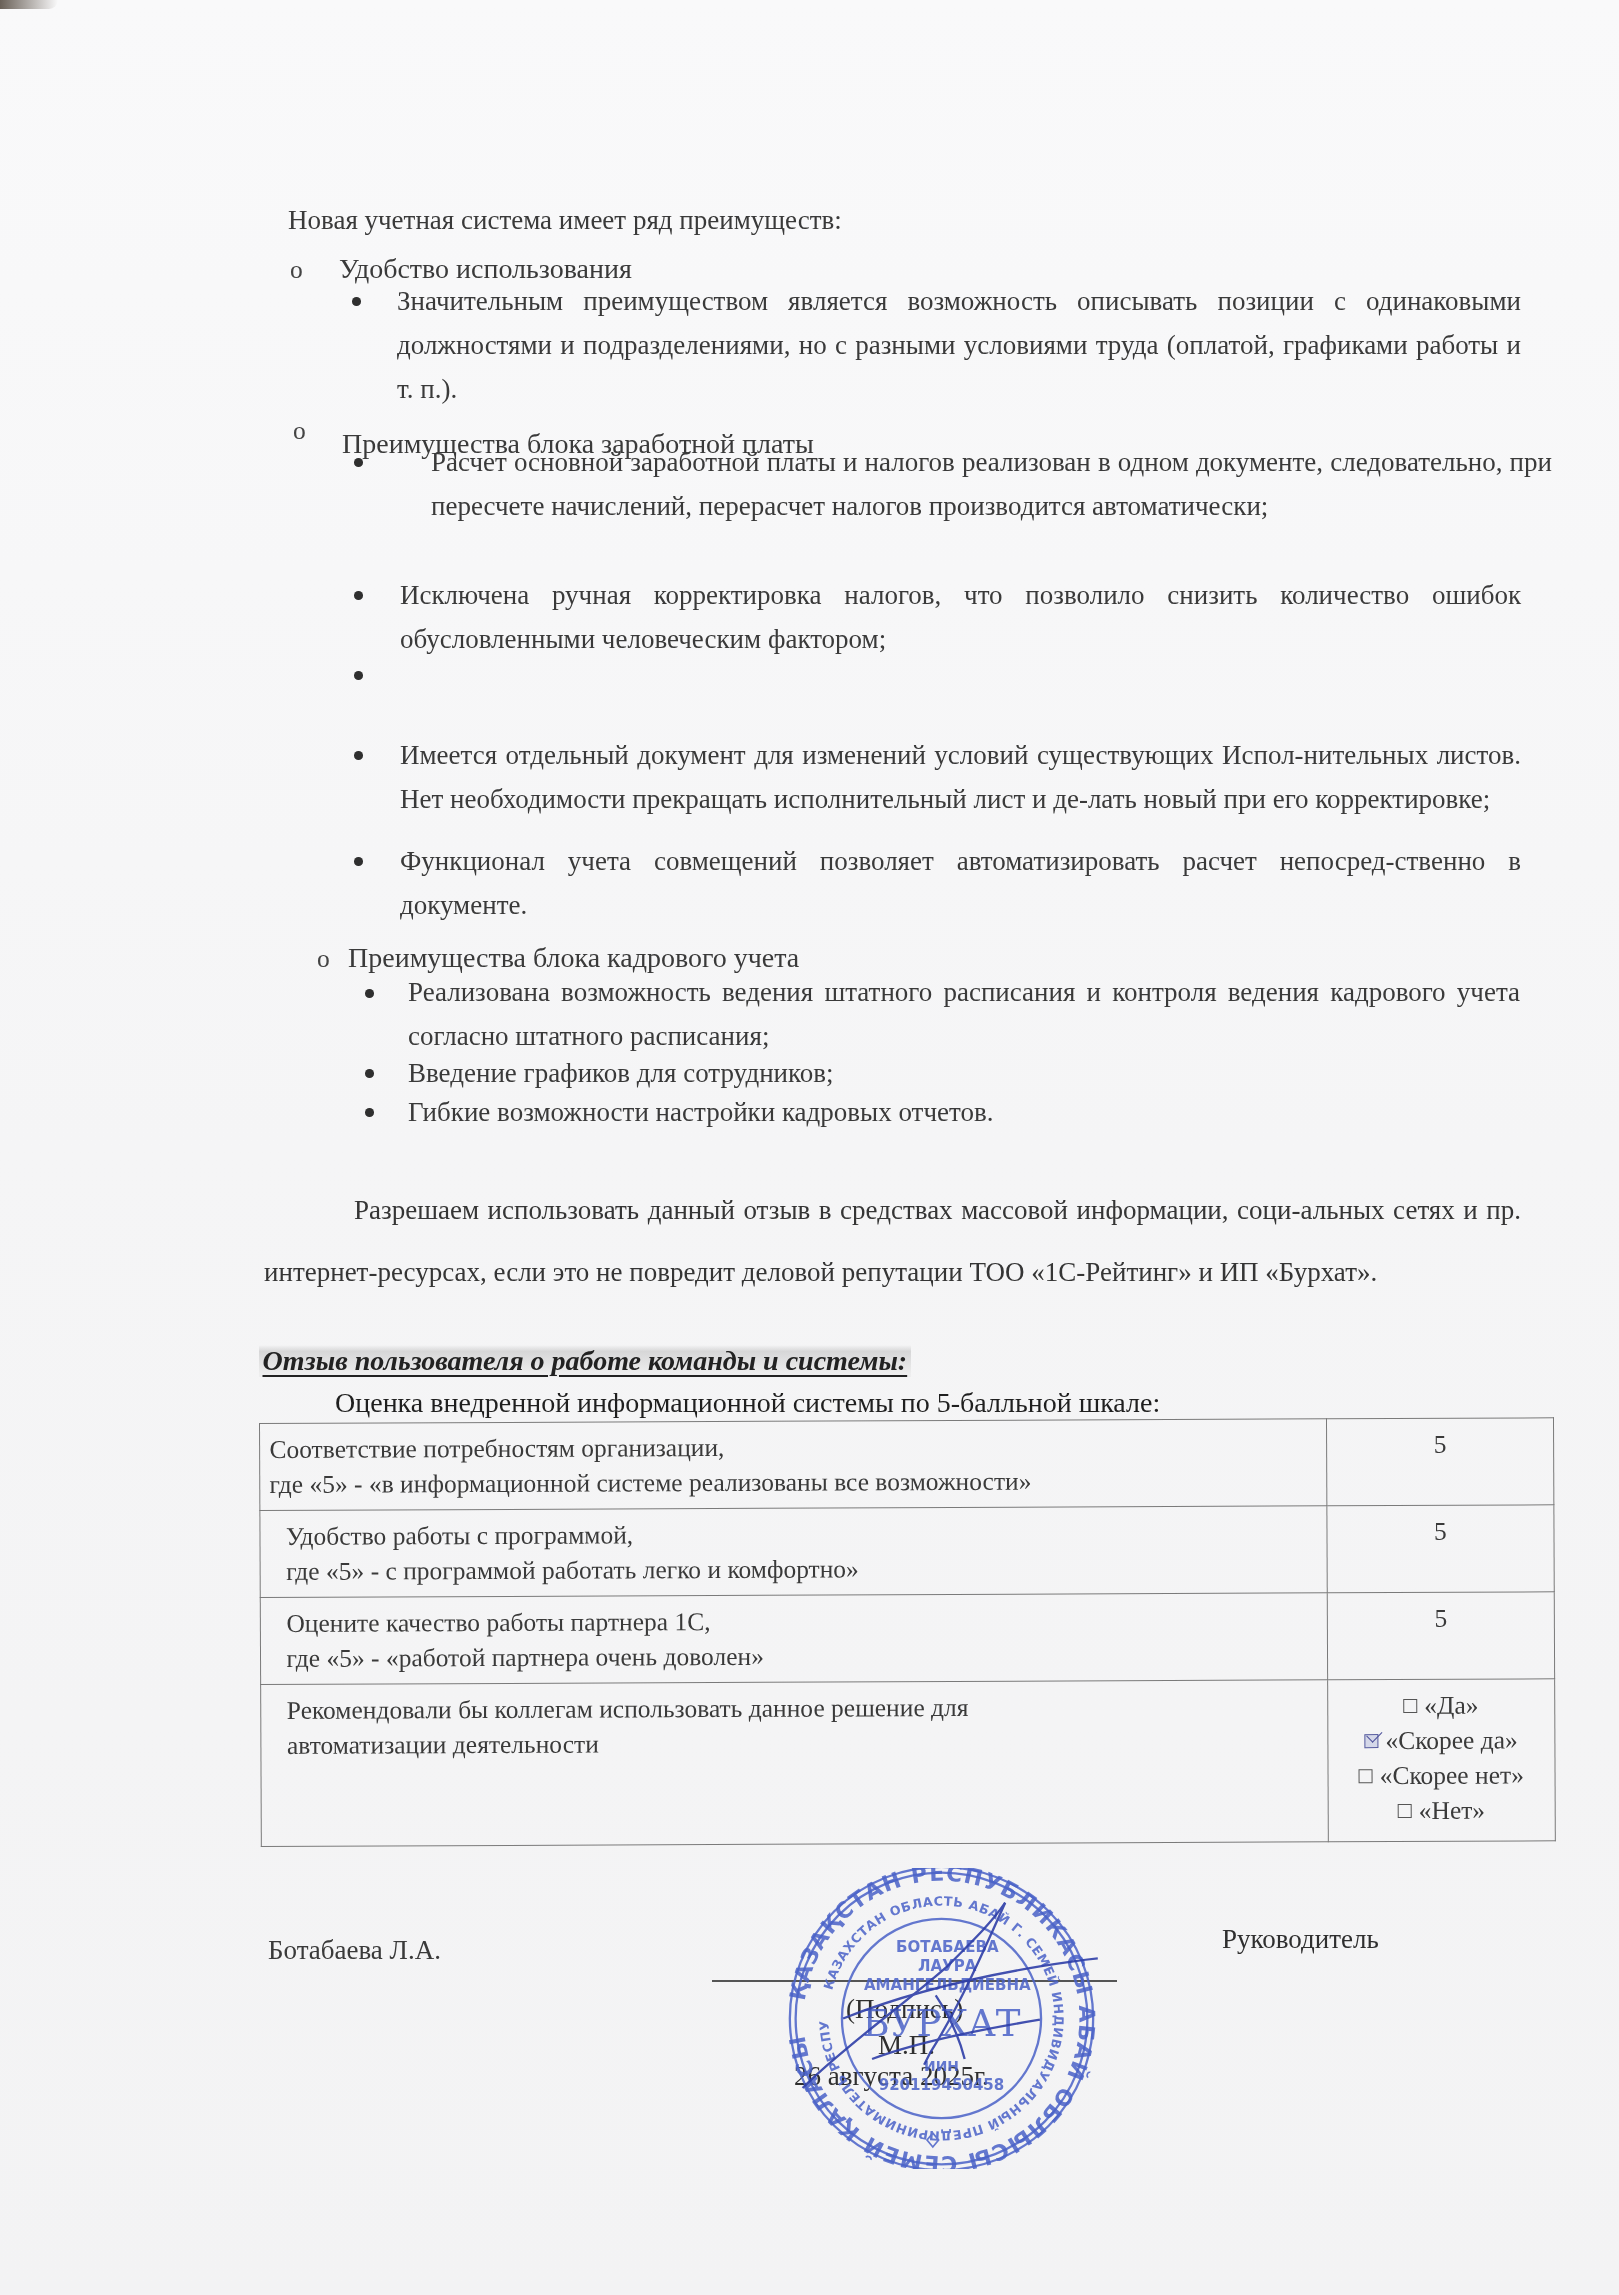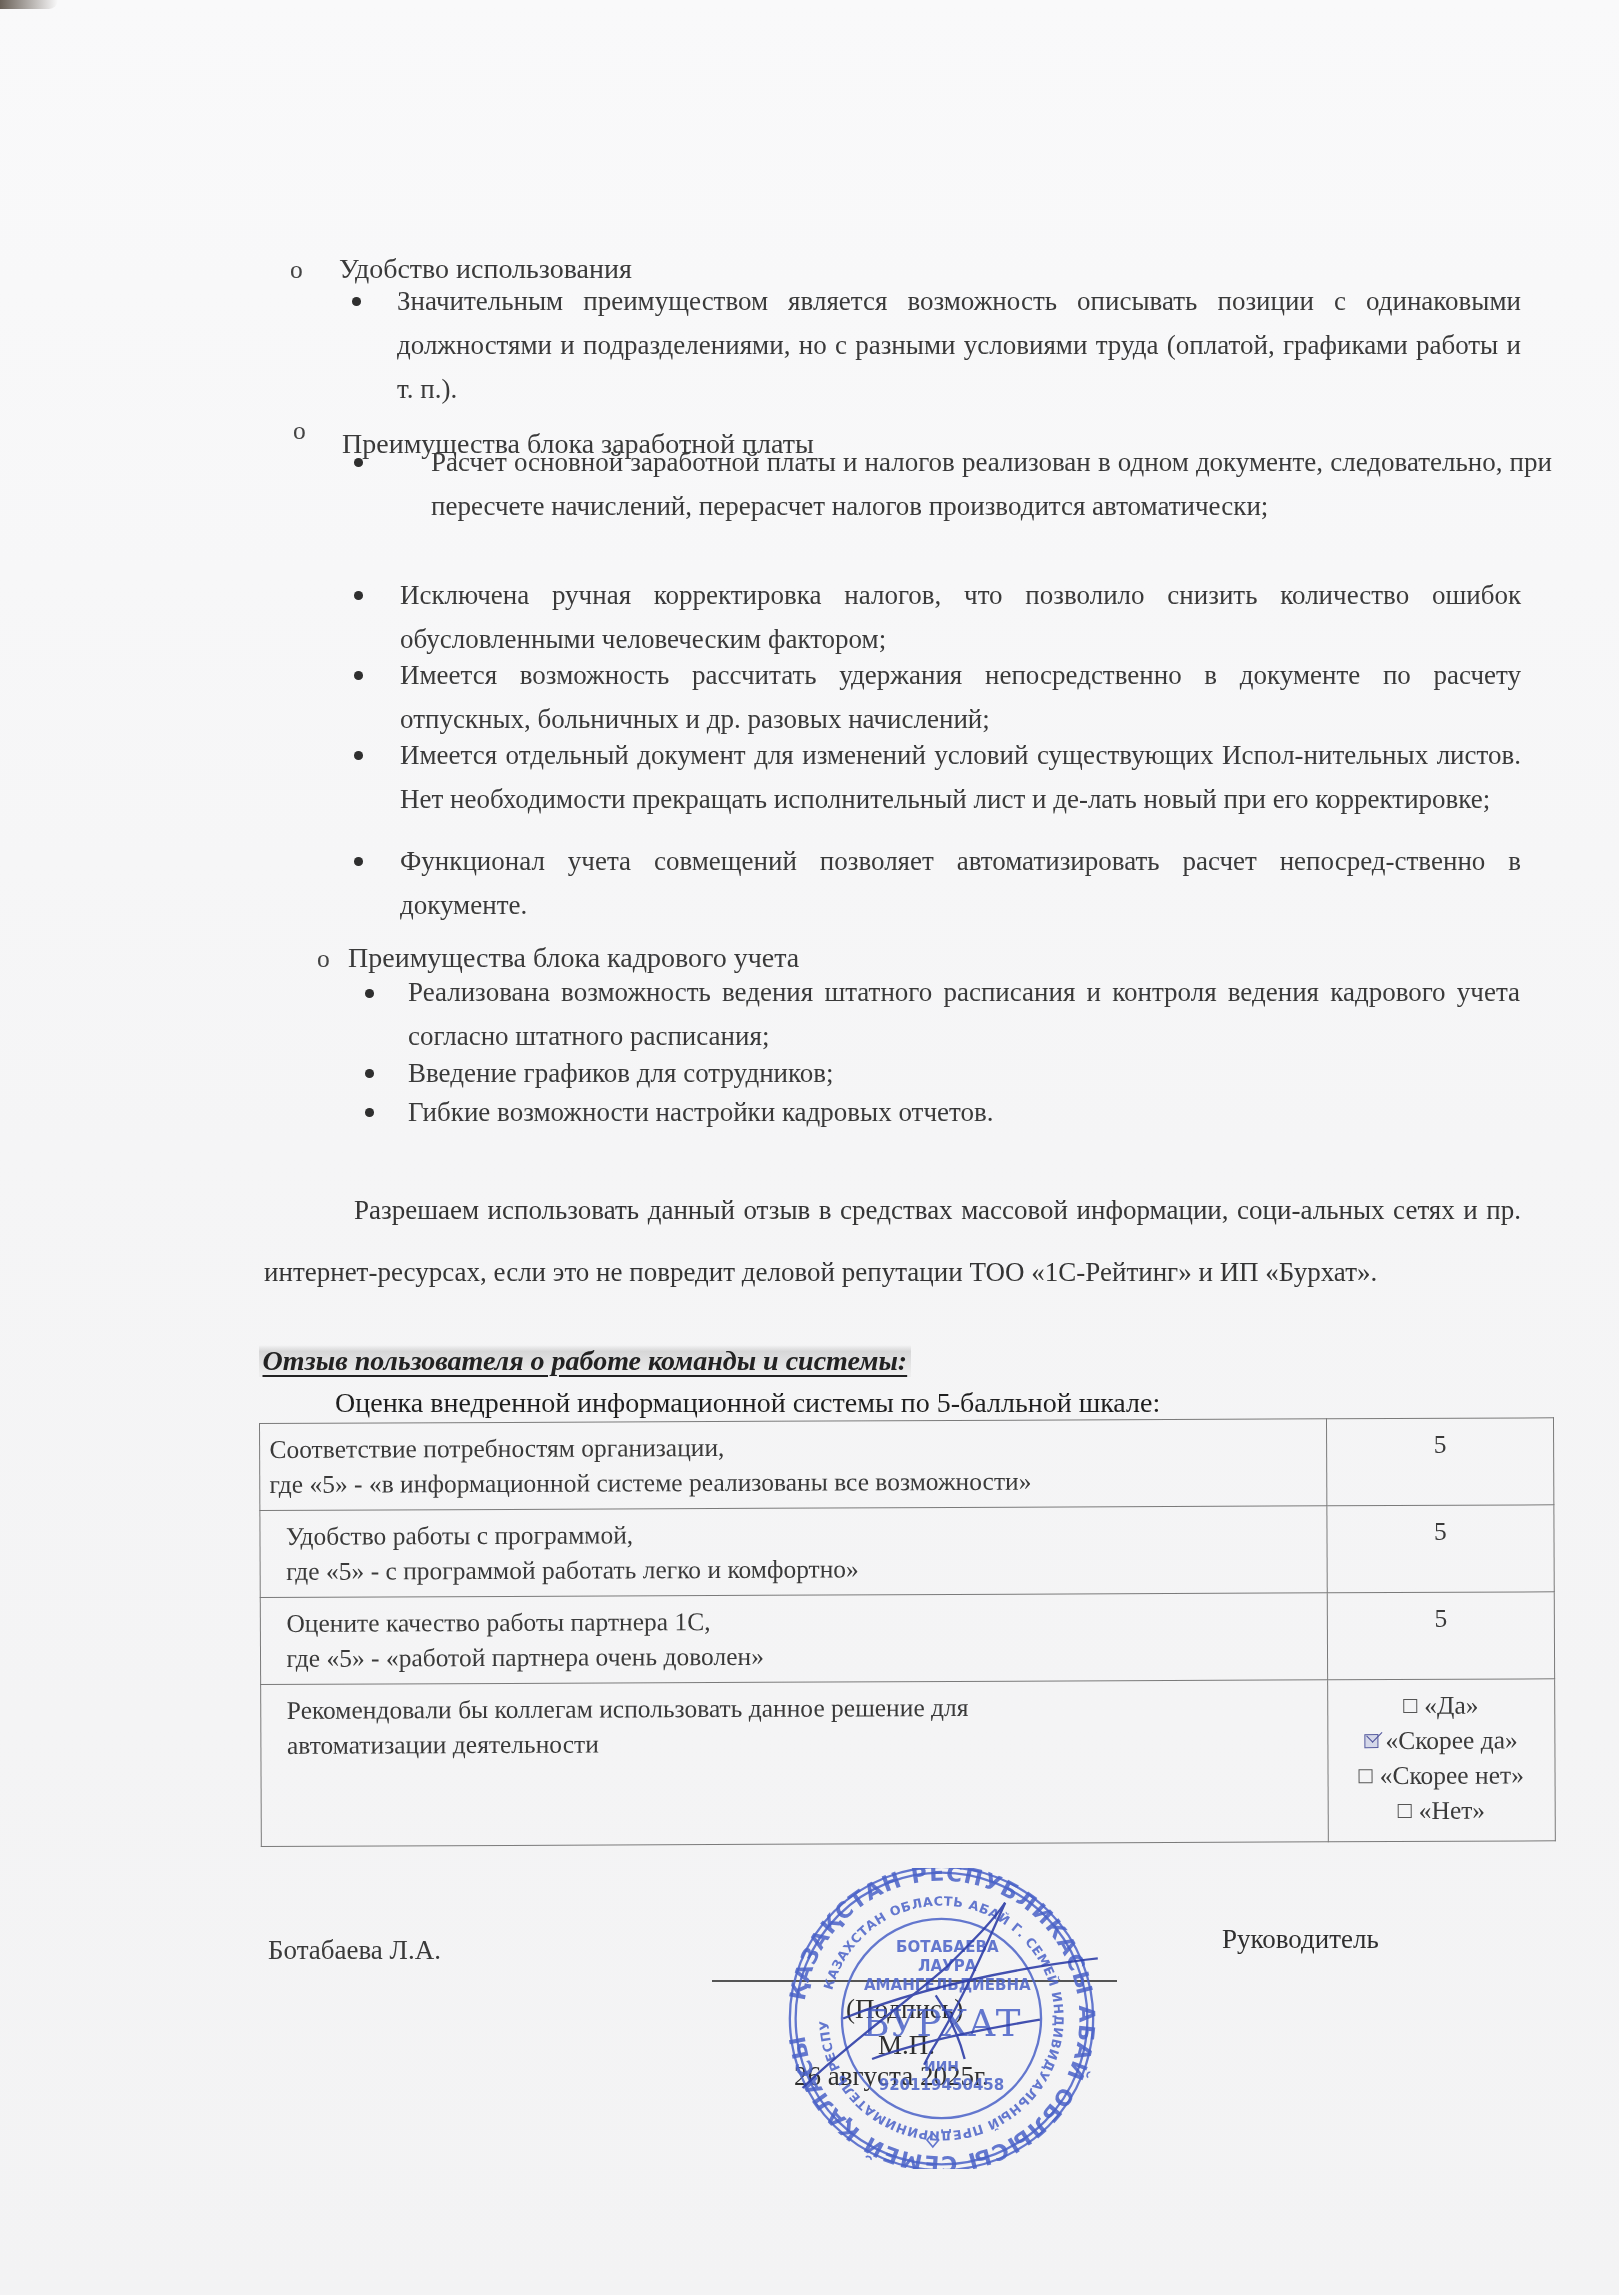--- a/index.html
+++ b/index.html
@@ -68,34 +68,34 @@
   .mp { position: absolute; left: 878px; top: 2030px; font-size: 27px; color: #2f2f2f; }
   .date { position: absolute; left: 794px; top: 2061px; font-size: 27px; color: #2f2f2f; }
   .stamp { position: absolute; left: 785px; top: 1868px; width: 313px; height: 301px; }
 </style>
 </head>
 <body>
 
 <div class="page">
   <div class="corner-shadow"></div>
 
+  <div class="text intro">Новая учетная система имеет ряд преимуществ:</div>
 
   <div class="section-marker" style="left:290px;top:255px;">o</div>
   <div class="section" style="left:339px;top:253px;">Удобство использования</div>
   <div class="bullet-dot" style="left:352px;top:297px;"></div>
   <div class="para" style="left:397px;top:279px;width:1124px;">Значительным преимуществом является  возможность  описывать  позиции  с одинаковыми должностями и подразделениями, но с разными условиями труда (оплатой, графиками работы и т. п.).</div>
 
   <div class="section-marker" style="left:293px;top:416px;">o</div>
   <div class="section" style="left:342px;top:428px;">Преимущества блока заработной платы</div>
   <div class="bullet-dot" style="left:354px;top:458px;"></div>
   <div class="para" style="left:400px;top:440px;width:1121px;margin-left:31px;">Расчет основной заработной платы и налогов реализован в одном документе, следовательно, при пересчете начислений, перерасчет налогов производится автоматически;</div>
   <div class="bullet-dot" style="left:354px;top:591px;"></div>
   <div class="para" style="left:400px;top:573px;width:1121px;">Исключена ручная корректировка налогов, что позволило снизить количество ошибок обусловленными человеческим фактором;</div>
   <div class="bullet-dot" style="left:354px;top:671px;"></div>
-  <div class="para" style="left:400px;top:653px;width:1121px;">Имеется возможность рассчитать удержания непосредственно в документе по расчету отпускных, больничных и др. разовых начислений;</div>
   <div class="bullet-dot" style="left:354px;top:751px;"></div>
   <div class="para" style="left:400px;top:733px;width:1121px;">Имеется отдельный документ для изменений условий существующих Испол-нительных листов. Нет необходимости прекращать исполнительный лист и де-лать новый при его корректировке;</div>
   <div class="bullet-dot" style="left:354px;top:857px;"></div>
   <div class="para" style="left:400px;top:839px;width:1121px;">Функционал учета совмещений позволяет автоматизировать расчет непосред-ственно в документе.</div>
 
   <div class="section-marker" style="left:317px;top:944px;">o</div>
   <div class="section" style="left:348px;top:942px;">Преимущества блока кадрового учета</div>
   <div class="bullet-dot" style="left:365px;top:989px;"></div>
   <div class="para" style="left:408px;top:970px;width:1112px;">Реализована возможность ведения штатного расписания и контроля ведения кадрового учета согласно штатного расписания;</div>
   <div class="bullet-dot" style="left:365px;top:1069px;"></div>

